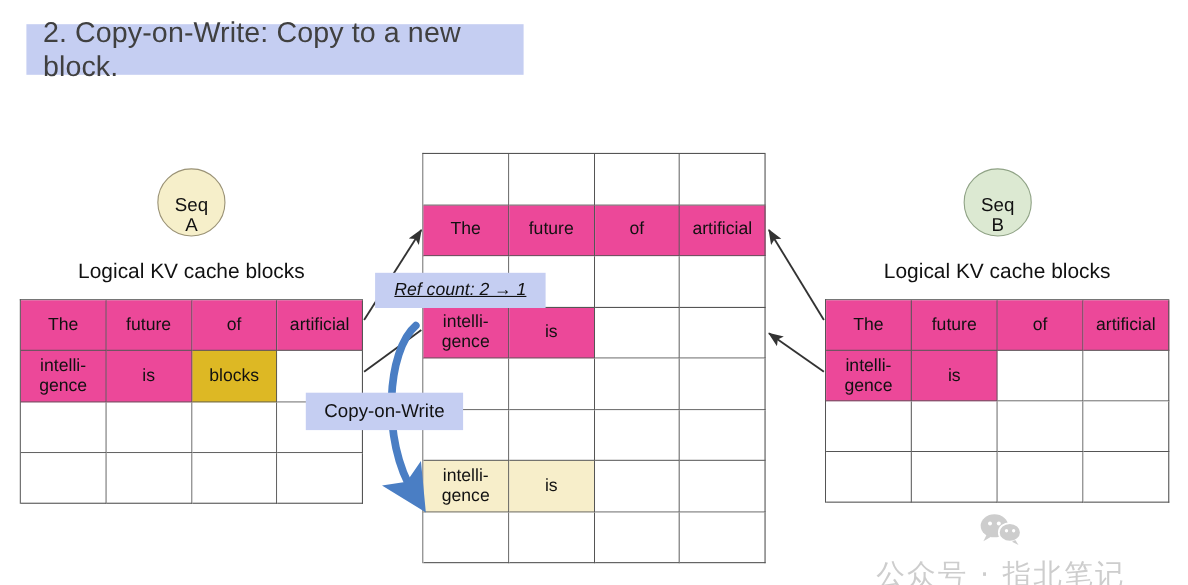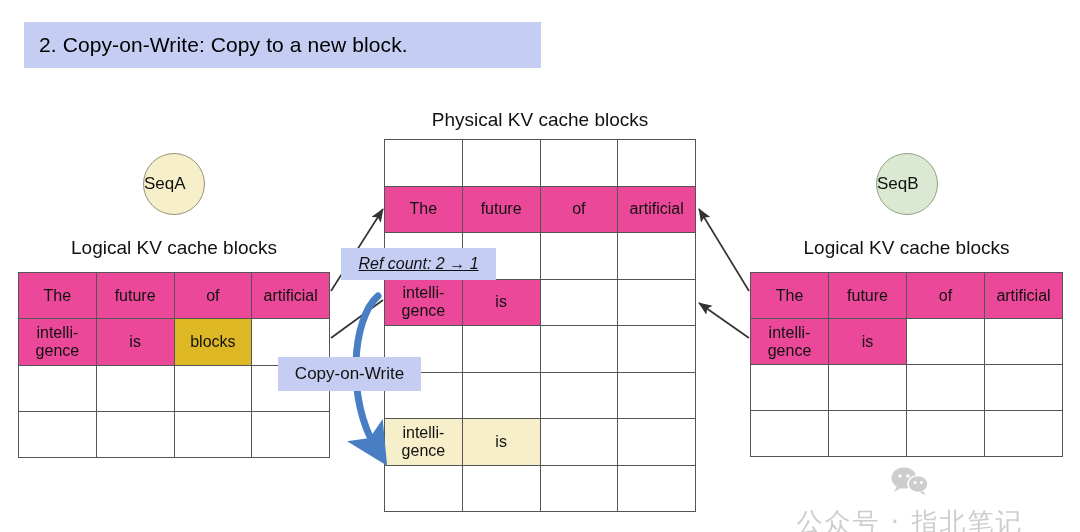--- a/index.html
+++ b/index.html
@@ -17,29 +17,29 @@
     height: 532px;
     background: #ffffff;
     overflow: hidden;
   }
 
   
   .title-banner {
     position: absolute;
     left: 24px;
     top: 22px;
-    width: 517px;
+    width: 452px;
     height: 46px;
     background: #c5cef2;
     display: flex;
     align-items: center;
     padding-left: 15px;
     box-sizing: border-box;
-    font-size: 21px;
-    color: #000000;
+    font-size: 26px;
+    color: #404040;
     letter-spacing: 0.1px;
   }
 
   
   .caption {
     position: absolute;
     font-size: 19px;
     color: #111111;
     white-space: nowrap;
     text-align: center;
@@ -49,23 +49,23 @@
   .cap-logical-right { left: 750px; top: 237px; width: 313px; }
 
   
   .seq-circle {
     position: absolute;
     width: 62px;
     height: 62px;
     border-radius: 50%;
     border: 1.6px solid #8a8a78;
     display: flex;
-    flex-direction: row;
-    align-items: center;
-    justify-content: flex-start;
+    flex-direction: column;
+    align-items: center;
+    justify-content: flex-end;
     font-size: 17px;
     line-height: 1.05;
     color: #111111;
     box-sizing: border-box;
   }
   .seq-a { left: 143px; top: 153px; background: #f6efca; border-color: #9a9275; }
   .seq-b { left: 876px; top: 153px; background: #dce9d2; border-color: #8fa285; }
 
   
   .grid {
@@ -179,21 +179,20 @@
     font-family: "Liberation Sans", sans-serif;
   }
 </style>
 </head>
 <body>
 
 <div id="canvas">
 
   <div class="title-banner">2. Copy-on-Write: Copy to a new block.</div>
 
-  <div class="caption cap-physical">Physical KV cache blocks</div>
   <div class="caption cap-logical-left">Logical KV cache blocks</div>
   <div class="caption cap-logical-right">Logical KV cache blocks</div>
 
   <div class="seq-circle seq-a">
     <span>Seq</span>
     <span>A</span>
   </div>
   <div class="seq-circle seq-b">
     <span>Seq</span>
     <span>B</span>

